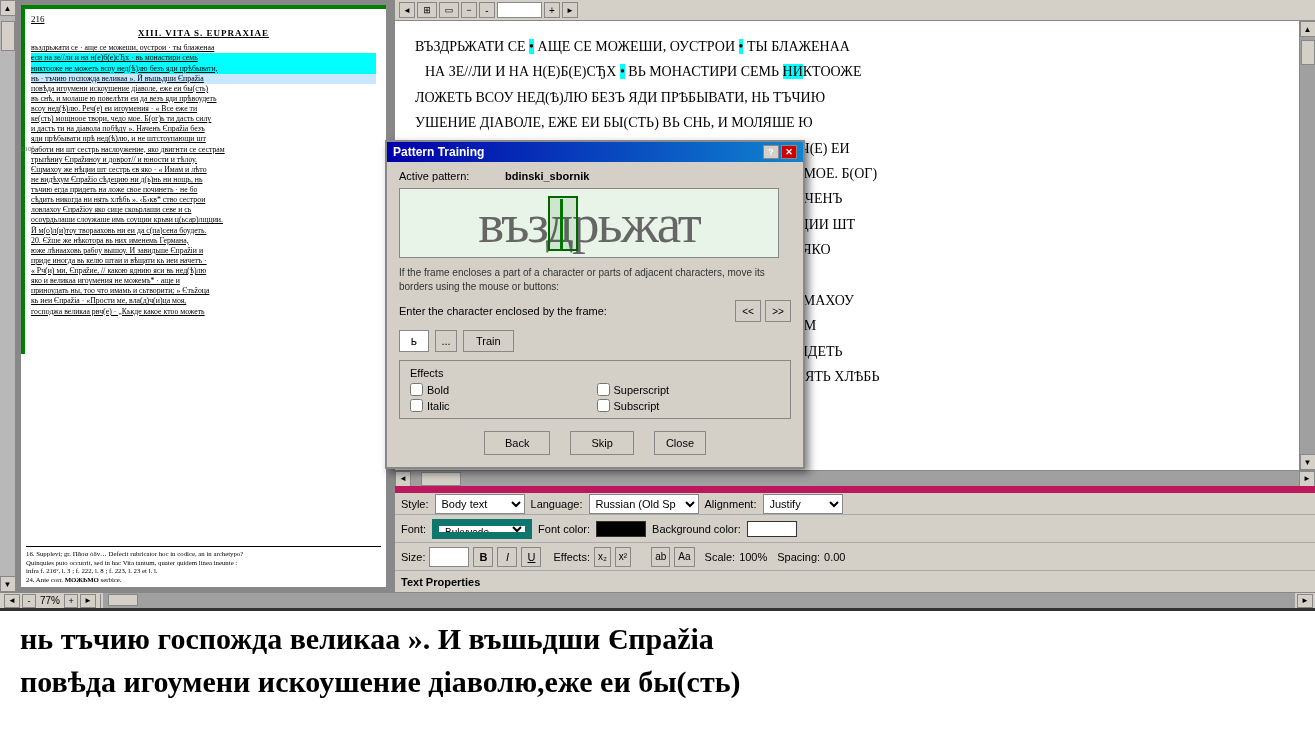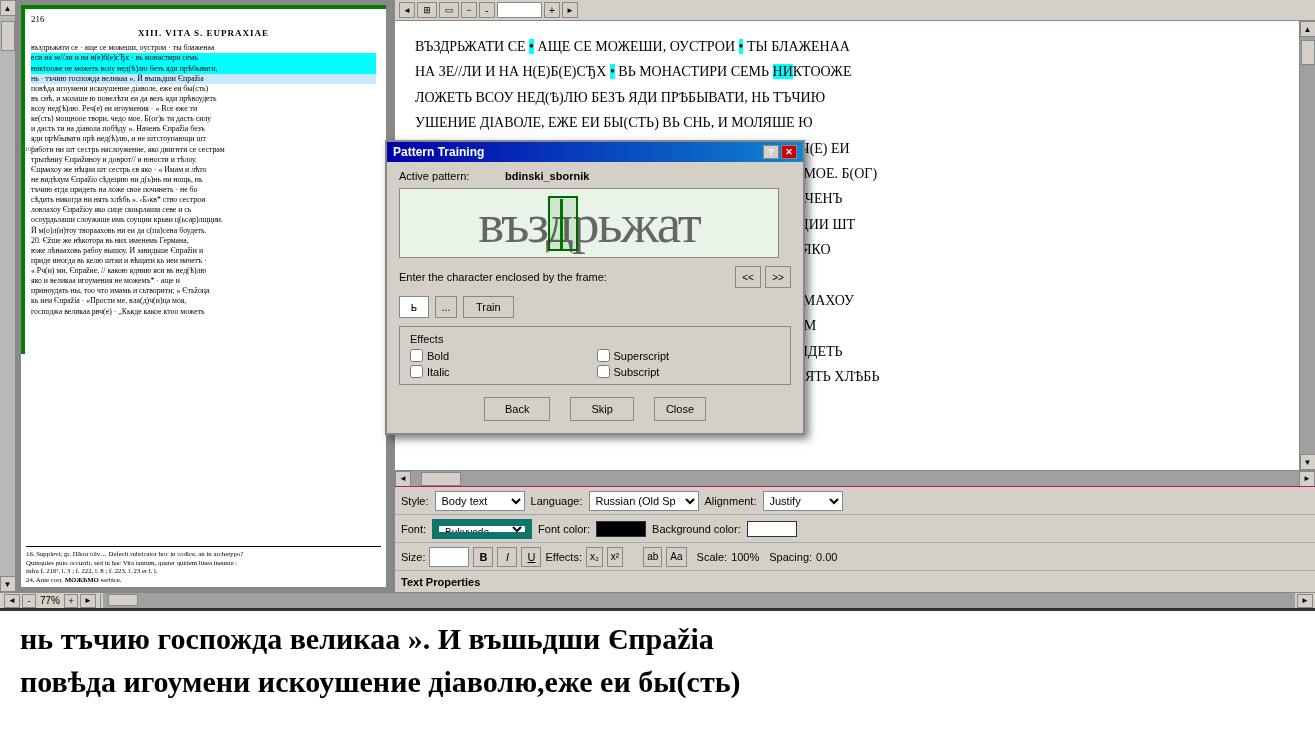--- a/index.html
+++ b/index.html
@@ -44,21 +44,21 @@
   <div class="main-content-area">
 
     <div class="left-vscroll" style="width:16px; background:#d4d0c8; border-right:1px solid #888; display:flex; flex-direction:column; align-items:center;">
       <div class="scrollbar-btn" style="font-size:8px;">▲</div>
       <div style="flex:1; width:100%; background:#b8b8b8; position:relative;">
         <div style="width:14px; height:30px; background:#d4d0c8; border:1px solid #888; position:absolute; top:5px; left:1px;"></div>
       </div>
       <div class="scrollbar-btn" style="font-size:8px;">▼</div>
     </div>
 
-    <div style="width:375px; background:#888; display:flex; flex-direction:column;">
+    <div style="width:375px; background:#888; display:flex; flex-direction:column;text-decoration:underline;">
       <div style="background:white; margin:5px 5px 5px 5px; flex:1; overflow:hidden; font-family:'Times New Roman',serif; font-size:8px; line-height:1.35; padding:8px 10px; position:relative;">
 
         <div style="position:absolute; top:0; left:0; right:0; height:3px; border:2px solid green; pointer-events:none;"></div>
         <div style="position:absolute; top:0; left:0; bottom:40%; width:3px; border:2px solid green; pointer-events:none;"></div>
 
         <div style="text-align:left; font-size:9px; margin-bottom:2px;">216</div>
         <div style="text-align:center; font-size:9px; letter-spacing:1px; margin-bottom:4px; font-weight:bold;">XIII.  VITA S.  EUPRAXIAE</div>
 
         <div style="font-size:7.8px; line-height:1.3;">
           <p>въздрьжати се · аще се можеши, оустрои · ты блаженаа</p>
@@ -111,21 +111,21 @@
         <div style="width:16px; height:16px; background:#d4d0c8; border:1px solid #888; font-size:9px; display:flex; align-items:center; justify-content:center; cursor:pointer;">−</div>
         <div style="width:16px; height:16px; background:#d4d0c8; border:1px solid #888; font-size:10px; display:flex; align-items:center; justify-content:center; cursor:pointer;">-</div>
         <input type="text" style="width: 45px; height: 16px; border: 1px solid rgb(136, 136, 136); background: white; font-size: 10px; text-align: center; padding: 0px 2px;" readonly="">
         <div style="width:16px; height:16px; background:#d4d0c8; border:1px solid #888; font-size:10px; display:flex; align-items:center; justify-content:center; cursor:pointer;">+</div>
         <div style="width:16px; height:16px; background:#d4d0c8; border:1px solid #888; font-size:8px; display:flex; align-items:center; justify-content:center; cursor:pointer;">►</div>
       </div>
 
       <div style="flex:1; background:#d0d0d0; position:relative; overflow:hidden;">
         <div style="background:white; margin:0 16px 0 0; padding:15px 20px; font-family:'Times New Roman',serif; font-size:14px; line-height:1.6; height:100%;">
           <p style="margin-bottom:3px;">ВЪЗДРЬЖАТИ СЕ <span style="background:#00ffff;">•</span> АЩЕ СЕ МОЖЕШИ, ОУСТРОИ <span style="background:#00ffff;">•</span> ТЫ БЛАЖЕНАА</p>
-          <p style="margin-bottom:3px;">НА ЗЕ//ЛИ И НА Н(Е)Б(Е)СЂХ <span style="background:#00ffff;">•</span> ВЬ МОНАСТИРИ СЕМЬ <span style="background:#00ffff;">НИ</span>КТООЖЕ</p>
+          <p style="margin-bottom:3px;margin-left:10px;">НА ЗЕ//ЛИ И НА Н(Е)Б(Е)СЂХ <span style="background:#00ffff;">•</span> ВЬ МОНАСТИРИ СЕМЬ <span style="background:#00ffff;">НИ</span>КТООЖЕ</p>
           <p style="margin-bottom:3px;">ЛОЖЕТЬ ВСОУ НЕД(Ѣ)ЛЮ БЕЗЪ ЯДИ ПРѢБЫВАТИ, НЬ ТЪЧИЮ</p>
           <p style="margin-bottom:3px;">УШЕНИЕ ДIАВОЛЕ, ЕЖЕ ЕИ БЫ(СТЬ) ВЬ СНЬ, И МОЛЯШЕ Ю</p>
           <p style="margin-bottom:3px;">ЛѢТИ ЕИ ДА ВЕЗЪ ЯДИ ПРѢВОУДЕТЬ ВСОУ НЕД(Ѣ)ЛЮ. РЕЧ(Е) ЕИ</p>
           <p style="margin-bottom:3px;">МЕНИЯ <span style="background:#00ffff;">•</span> « ВСЕ ЕЖЕ ТИ КЕ(СТЬ) МОЩНООЕ ТВОРИ, ЧЕДО МОЕ. Б(ОГ)</p>
           <p style="margin-bottom:3px;">И ДАСТЬ СИЛОУ И ДАСТЬ ТИ НА ДIАВОЛА ПОБѢДОУ ». НАЧЕНЪ</p>
           <p style="margin-bottom:3px;">БЕЗЪ ЯДИ ПРѢБЫВАТИ ПРЬ НЕД(Ѣ)ЛЮ, И НЕ ШТСТОУПАЩИИ ШТ</p>
           <p style="margin-bottom:3px;">ТОУПАЩИИ ШТ РАБОТИ НИ ШТ СЕСТРЬ НАСЛОУЖЕНИЕ, ЯКО</p>
           <p style="margin-bottom:3px;">ТИ СЕ СЕСТРАМ</p>
           <p style="margin-bottom:3px;">ТЪНИУ ЄПРАŽИНОУ И ДОВРОТ// И ЮНОСТИ И ТѢЛОУ. ЄЩМАХОУ</p>
           <p style="margin-bottom:3px;">ТЦИИ ШТ СЕСТРЬ ЕЕ ЯКО · « ИМАМ НИ ЛѢТО НЕ ВИДѢХУМ</p>
@@ -143,21 +143,21 @@
       </div>
 
       <div style="height:16px; background:#d4d0c8; border-top:1px solid #888; display:flex; align-items:center;">
         <div style="width:16px; height:16px; background:#d4d0c8; border:1px solid #888; font-size:8px; display:flex; align-items:center; justify-content:center; cursor:pointer; flex-shrink:0;">◄</div>
         <div style="flex:1; height:100%; background:#a0a0a0; position:relative;">
           <div style="width:40px; height:14px; background:#d4d0c8; border:1px solid #888; position:absolute; top:1px; left:10px;"></div>
         </div>
         <div style="width:16px; height:16px; background:#d4d0c8; border:1px solid #888; font-size:8px; display:flex; align-items:center; justify-content:center; cursor:pointer; flex-shrink:0;">►</div>
       </div>
 
-      <div style="background:#d4d0c8; border-top:1px solid #be185d; padding:3px 6px; display:flex; align-items:center; gap:6px; height:28px;">
+      <div style="background:#d4d0c8; border-top:7px solid #be185d; padding:3px 6px; display:flex; align-items:center; gap:6px; height:28px;">
         <span style="font-size:11px;">Style:</span>
         <select style="height:20px; font-size:11px; background:white; border:1px solid #888; padding:0 2px; min-width:90px;">
           <option>Body text</option>
         </select>
         <span style="font-size:11px;">Language:</span>
         <select style="height:20px; font-size:11px; background:white; border:1px solid #888; padding:0 2px; min-width:110px;">
           <option>Russian (Old Sp</option>
         </select>
         <span style="font-size:11px;">Alignment:</span>
         <select style="height:20px; font-size:11px; background:white; border:1px solid #888; padding:0 2px; min-width:80px;">
@@ -175,21 +175,21 @@
         <span style="font-size:11px;">Background color:</span>
         <div style="width:50px; height:16px; background:#ffffff; border:1px solid #333; cursor:pointer;"></div>
       </div>
 
       <div style="background:#d4d0c8; border-top:1px solid #aaa; padding:3px 6px; display:flex; align-items:center; gap:4px; height:28px;">
         <span style="font-size:11px;">Size:</span>
         <input type="text" style="width: 40px; height: 20px; border: 1px solid rgb(136, 136, 136); background: white; font-size: 11px; padding: 0px 2px;">
         <button style="width:20px; height:20px; font-weight:bold; font-size:11px; background:#d4d0c8; border:1px solid #888; cursor:pointer;">B</button>
         <button style="width:20px; height:20px; font-style:italic; font-size:11px; background:#d4d0c8; border:1px solid #888; cursor:pointer;">I</button>
         <button style="width:20px; height:20px; text-decoration:underline; font-size:11px; background:#d4d0c8; border:1px solid #888; cursor:pointer;">U</button>
-        <span style="font-size:11px; ">Effects:</span>
+        <span style="font-size:11px; margin-left:8px;">Effects:</span>
         <button style="height:20px; padding:0 3px; font-size:10px; background:#d4d0c8; border:1px solid #888; cursor:pointer;">x₂</button>
         <button style="height:20px; padding:0 3px; font-size:10px; background:#d4d0c8; border:1px solid #888; cursor:pointer;">x²</button>
         <button style="height:20px; padding:0 3px; font-size:10px; background:#d4d0c8; border:1px solid #888; cursor:pointer;margin-left:16px;">ab</button>
         <button style="height:20px; padding:0 3px; font-size:10px; background:#d4d0c8; border:1px solid #888; cursor:pointer;">Aa</button>
         <span style="font-size:11px; margin-left:6px;">Scale:</span>
         <span style="font-size:11px;">100%</span>
         <span style="font-size:11px; margin-left:6px;">Spacing:</span>
         <span style="font-size:11px;">0.00</span>
       </div>
 
@@ -236,20 +236,21 @@
           <span class="dialog-value">bdinski_sbornik</span>
         </div>
 
         <div class="dialog-preview">
           <span style="font-family:'Times New Roman',serif; font-size:55px; color:#666; letter-spacing:-2px;">въздрьжат</span>
           <div style="position:absolute; width:3px; height:50px; background:#006600; top:10px; left:160px; border:1px solid green;"></div>
 
           <div style="position:absolute; width:30px; height:55px; border:2px solid #006600; top:7px; left:148px; background:rgba(0,100,0,0.1);"></div>
         </div>
 
+        <p class="dialog-note">If the frame encloses a part of a character or parts of adjacent characters, move its borders using the mouse or buttons:</p>
 
         <div style="display:flex; align-items:center; gap:4px; margin-bottom:8px;">
           <span class="dialog-label" style="flex:1;">Enter the character enclosed by the frame:</span>
           <div style="width:26px; height:22px; border:1px solid #888; background:#d4d0c8; font-size:10px; display:flex; align-items:center; justify-content:center; cursor:pointer;">
             <span>&lt;&lt;</span>
           </div>
           <div style="width:26px; height:22px; border:1px solid #888; background:#d4d0c8; font-size:10px; display:flex; align-items:center; justify-content:center; cursor:pointer;">
             <span>&gt;&gt;</span>
           </div>
         </div>

